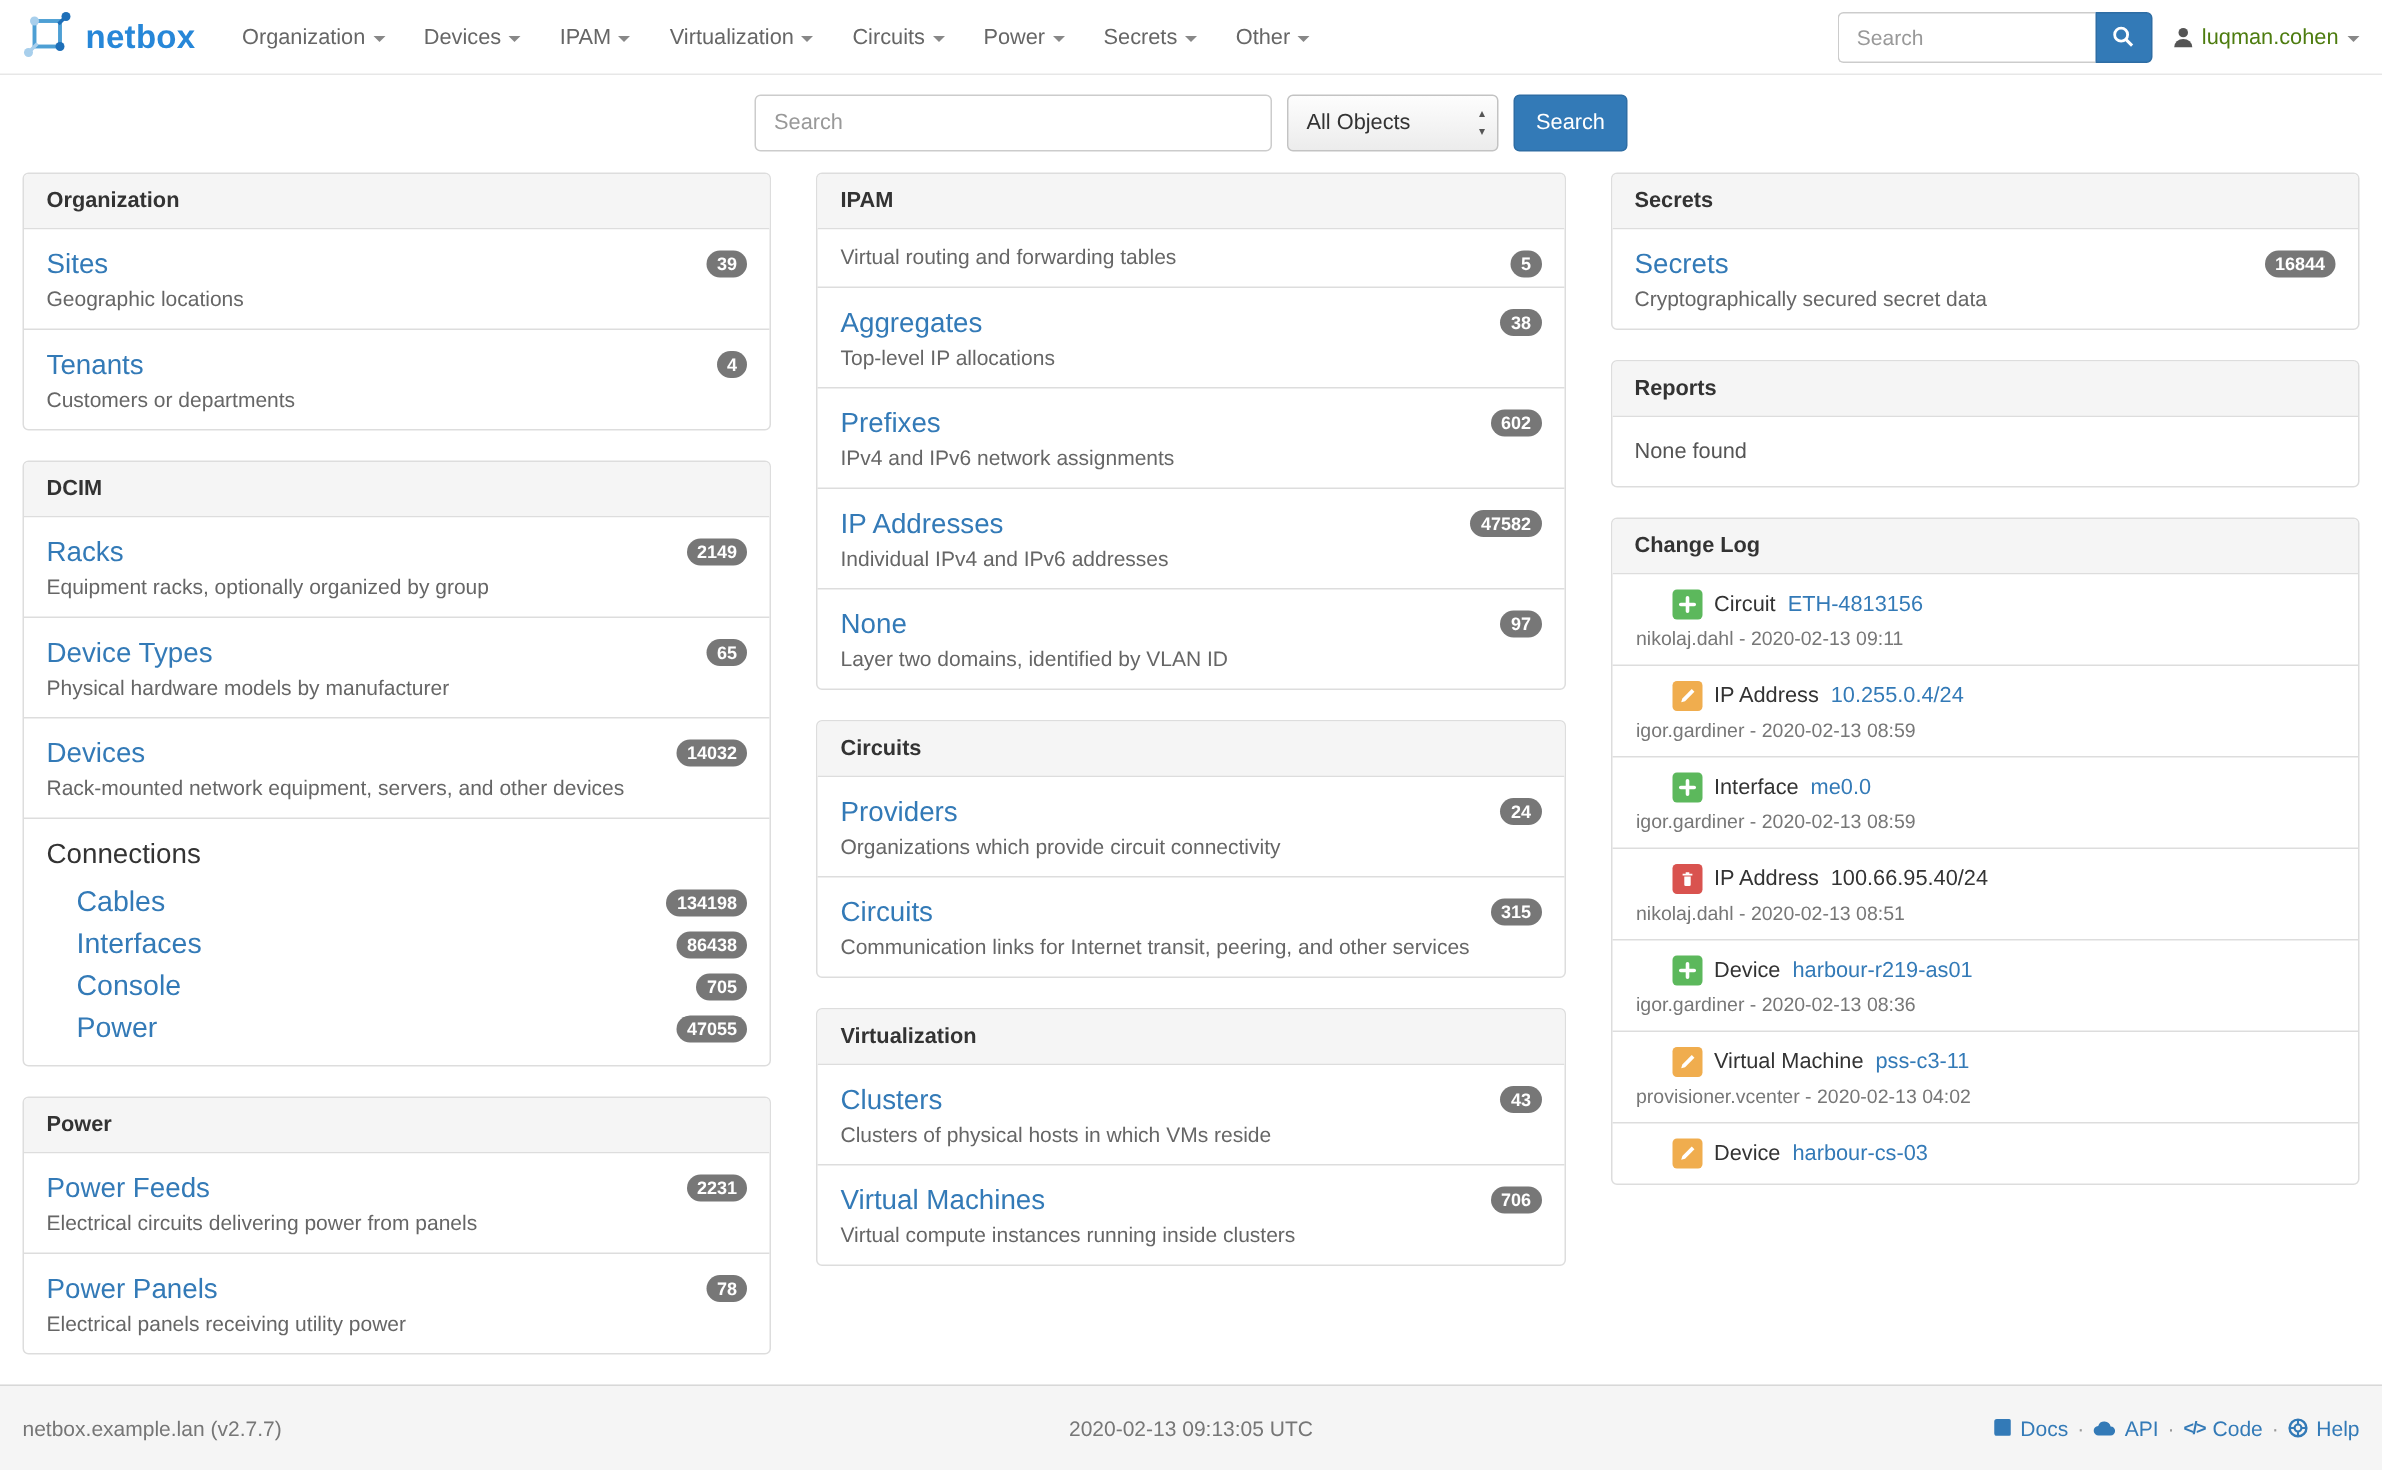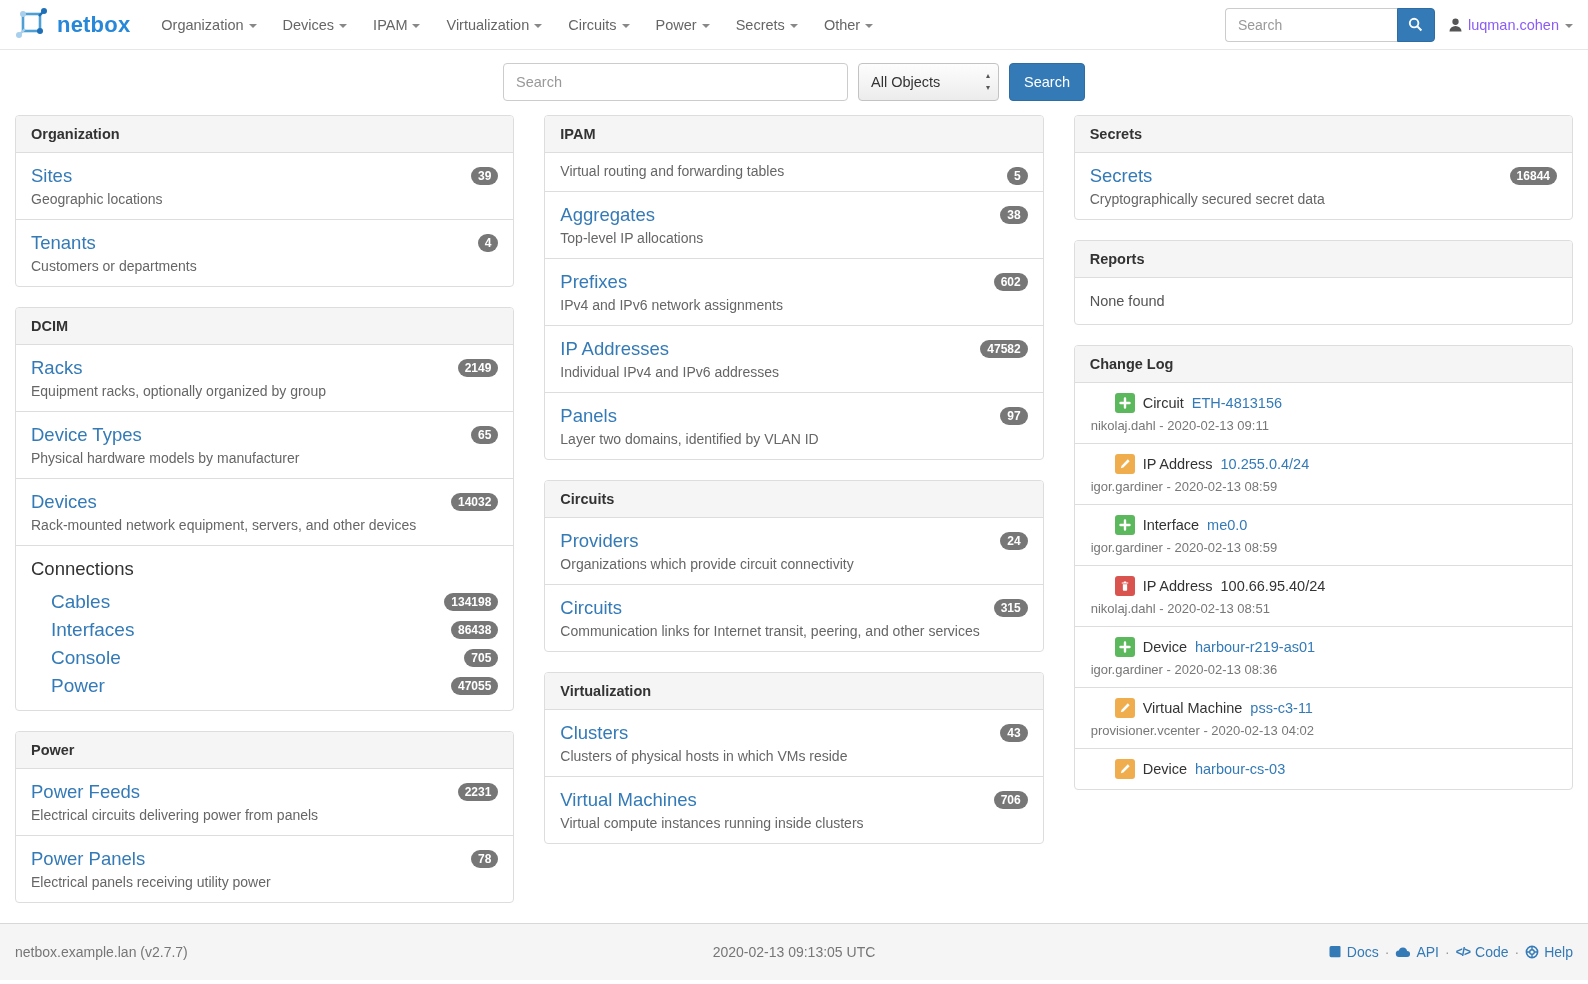--- a/index.html
+++ b/index.html
@@ -32,21 +32,21 @@
   .nav-search input {
     width:172px; height:34px; border:1px solid #ccc; border-right:none;
     border-radius:4px 0 0 4px; padding:6px 12px; font-size:14px; color:#555;
     outline:none; font-family:"Liberation Sans", sans-serif;
   }
   .nav-search input::placeholder { color:#999; }
   .nav-search-btn {
     width:38px; height:34px; background:#337ab7; border:1px solid #2e6da4;
     border-radius:0 4px 4px 0; display:flex; align-items:center; justify-content:center; cursor:pointer;
   }
-  .user-menu { display:flex; align-items:center; gap:6px; color:#8b5cf6; font-size:14.5px; cursor:pointer; }
+  .user-menu { display:flex; align-items:center; gap:6px; color:#4d7c0f; font-size:14.5px; cursor:pointer; }
 
   
   .search-row {
     padding:13px 0 14px; display:flex; justify-content:center; align-items:center; gap:8px; flex:0 0 auto;
   }
   .search-row input.big-search {
     width:345px; height:38px; border:1px solid #ccc; border-radius:4px;
     padding:6px 12px; font-size:14.5px; color:#555; outline:none;
     font-family:"Liberation Sans", sans-serif;
   }
@@ -291,21 +291,21 @@
           <h4 class="item-title"><a>Prefixes</a></h4>
           <p class="item-desc">IPv4 and IPv6 network assignments</p>
         </div>
         <div class="lg-item">
           <span class="badge">47582</span>
           <h4 class="item-title"><a>IP Addresses</a></h4>
           <p class="item-desc">Individual IPv4 and IPv6 addresses</p>
         </div>
         <div class="lg-item">
           <span class="badge">97</span>
-          <h4 class="item-title"><a>Panels</a></h4>
+          <h4 class="item-title"><a>None</a></h4>
           <p class="item-desc">Layer two domains, identified by VLAN ID</p>
         </div>
       </div>
 
       <div class="panel">
         <div class="panel-heading">Circuits</div>
         <div class="lg-item">
           <span class="badge">24</span>
           <h4 class="item-title"><a>Providers</a></h4>
           <p class="item-desc">Organizations which provide circuit connectivity</p>

